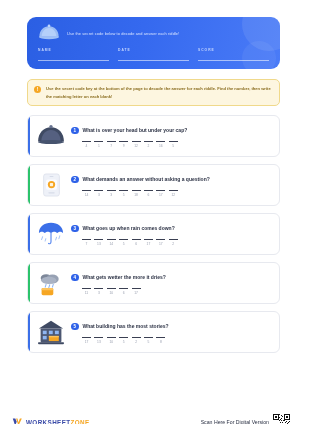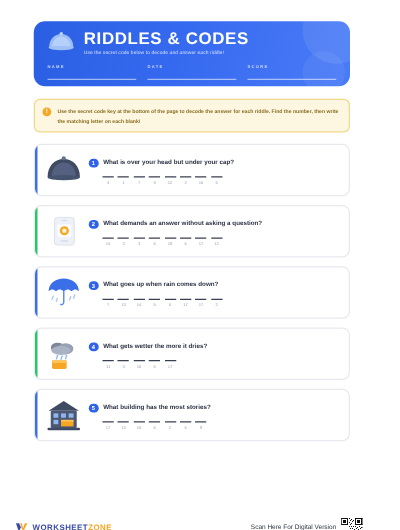--- a/index.html
+++ b/index.html
@@ -222,21 +222,20 @@
     <div class="header-top">
       <span class="header-icon">
         <svg viewBox="0 0 24 18" width="22" height="17">
           <ellipse cx="12" cy="14" rx="11" ry="2.3" fill="#9fc0f7"></ellipse>
           <path d="M1.5 13.5 C1.5 6.6 6.3 2.2 12 2.2 C17.7 2.2 22.5 6.6 22.5 13.5 Z" fill="#9cbdf5"></path>
           <path d="M4 12.8 C4.4 7.8 7.8 4.2 12 4.2 C16.2 4.2 19.6 7.8 20 12.8 Z" fill="#b5d0fa"></path>
           <circle cx="12" cy="1.8" r="1.5" fill="#bdd5fb"></circle>
         </svg>
       </span>
       <span class="header-titles">
-        <div class="header-title">RIDDLES &amp; CODES</div>
         <div class="header-sub">Use the secret code below to decode and answer each riddle!</div>
       </span>
     </div>
 
     <div class="fields">
       <div class="field">
         <div class="field-label">NAME</div>
         <div class="field-line"></div>
       </div>
       <div class="field">

